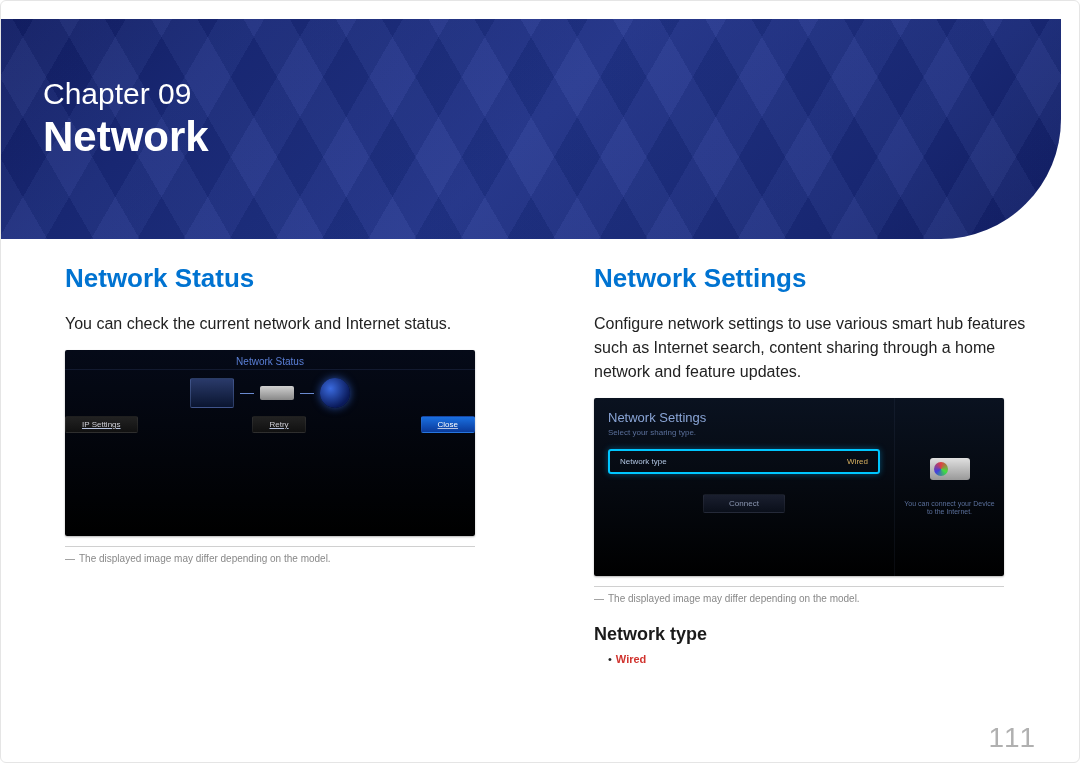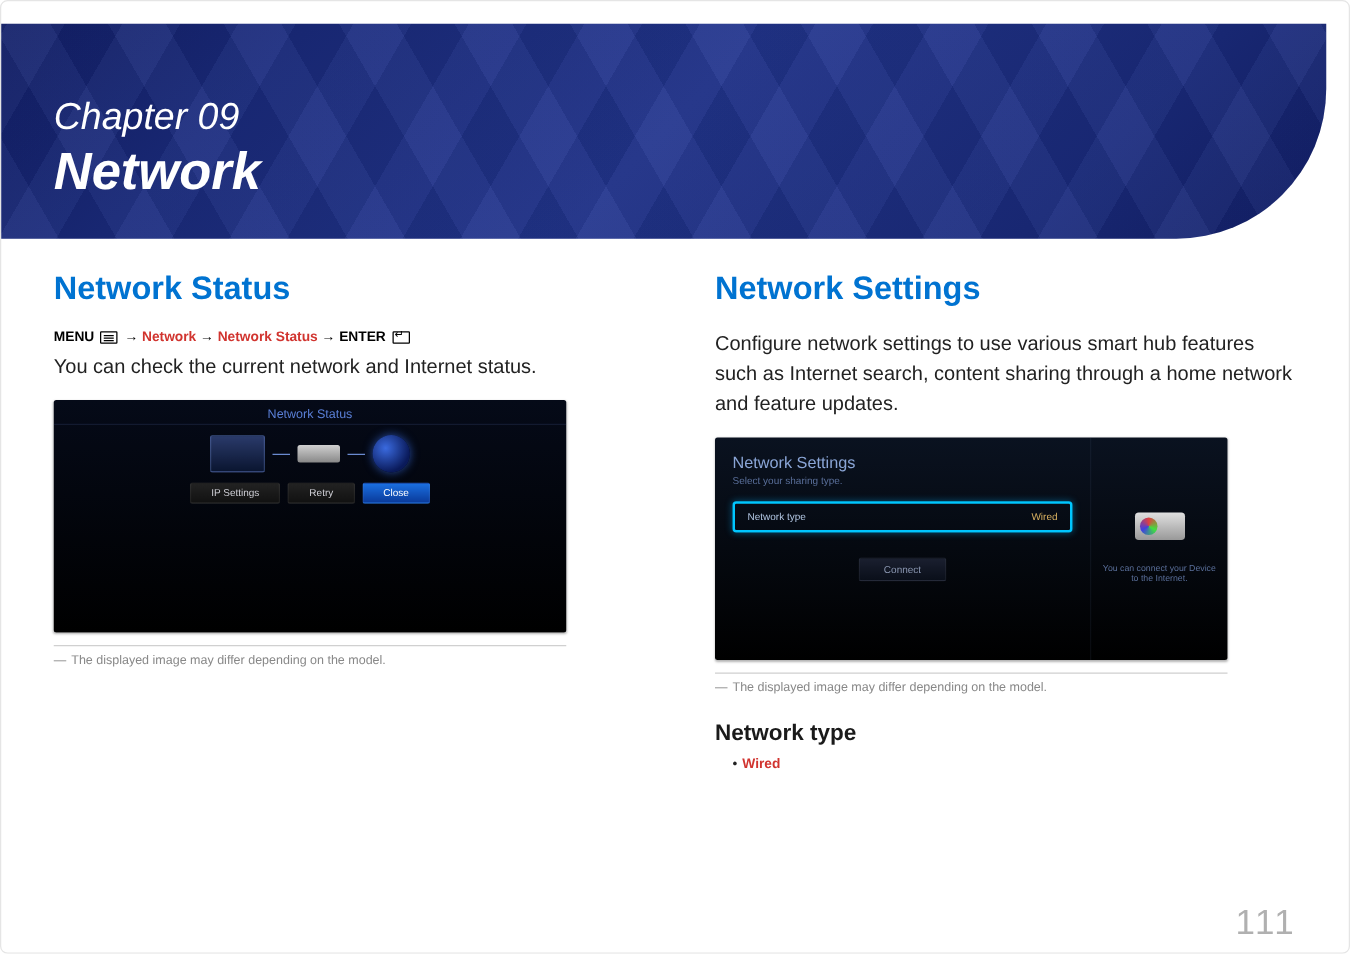--- a/index.html
+++ b/index.html
@@ -1,49 +1,49 @@
 <!DOCTYPE html>
 <html><head>
 <meta charset="utf-8">
 <style>
 * { margin: 0; padding: 0; box-sizing: border-box; }
 body { width: 1080px; height: 763px; background: #fff; font-family: "Segoe UI", Arial, sans-serif; position: relative; overflow: hidden; }
 .page { width: 1080px; height: 763px; border: 1px solid #e5e5e5; border-radius: 6px; position: relative; background: #fff; }
-.banner { position: relative; height: 172px; background: linear-gradient(135deg, #13206a 0%, #1a2b7e 20%, #22358e 50%, #1a2b7e 80%, #13206a 100%); border-bottom-right-radius: 120px; margin: 18px 18px 0 0; overflow: hidden; font-style: italic; }
+.banner { position: relative; height: 220px; background: linear-gradient(135deg, #13206a 0%, #1a2b7e 20%, #22358e 50%, #1a2b7e 80%, #13206a 100%); border-bottom-right-radius: 120px; margin: 18px 18px 0 0; overflow: hidden; }
 .banner::before { content: ""; position: absolute; inset: 0; background-image: repeating-linear-gradient(60deg, rgba(255,255,255,0.03) 0 40px, rgba(0,0,0,0.05) 40px 80px), repeating-linear-gradient(-60deg, rgba(255,255,255,0.03) 0 40px, rgba(0,0,0,0.05) 40px 80px); }
 .chapter-label { position: absolute; left: 42px; top: 58px; color: #fff; font-size: 30px; font-weight: 500; }
 .chapter-title { position: absolute; left: 42px; top: 94px; color: #fff; font-size: 42px; font-weight: 600; }
 .content { display: flex; padding: 24px 42px 0 42px; gap: 64px; }
-.col { flex: 1; }
+.col { flex: 1; margin-left: 22px; }
 .section-title { color: #0073d1; font-size: 26px; font-weight: 600; margin-bottom: 18px; }
 .nav-path { font-size: 11px; font-weight: 700; color: #000; margin-bottom: 6px; }
 .nav-path .hl { color: #d1342f; }
 .nav-path .icon { display: inline-block; width: 14px; height: 10px; border: 1px solid #000; border-radius: 1px; vertical-align: middle; position: relative; margin: 0 2px; }
 .nav-path .menu-icon::before { content: ""; position: absolute; left: 2px; right: 2px; top: 2px; height: 1px; background: #000; box-shadow: 0 2px 0 #000, 0 4px 0 #000; }
 .nav-path .enter-icon::before { content: "↵"; position: absolute; left: 1px; top: -4px; font-size: 9px; font-weight: 400; }
 .body-text { font-size: 16px; color: #222; line-height: 1.5; margin-bottom: 14px; }
 .screenshot { width: 410px; height: 186px; background: linear-gradient(#050a18, #000); border-radius: 2px; position: relative; overflow: hidden; color: #b8c4e0; box-shadow: 0 1px 2px rgba(0,0,0,0.3); }
 .ss-title { text-align: center; font-size: 10px; color: #5a7fd6; padding: 6px 0 2px; border-bottom: 1px solid rgba(100,130,200,0.15); }
 .ss-msg { font-size: 8px; color: #c8d4f0; padding: 6px 10px 0; }
 .ss-diagram { display: flex; align-items: center; justify-content: center; gap: 6px; padding: 8px; }
 .ss-box { width: 44px; height: 30px; background: linear-gradient(#2a3a6a, #0a1530); border: 1px solid rgba(120,150,220,0.3); border-radius: 2px; }
 .ss-router { width: 34px; height: 14px; background: linear-gradient(#d0d0d0, #888); border-radius: 2px; }
 .ss-globe { width: 30px; height: 30px; border-radius: 50%; background: radial-gradient(circle at 35% 35%, #3a6adf, #0a1a5a 70%); box-shadow: 0 0 8px rgba(60,120,255,0.6); }
 .ss-line { width: 14px; height: 1px; background: #6a8ad0; }
 .ss-info { font-size: 8px; color: #7a8ad0; padding: 8px 16px 14px; line-height: 1.3; }
-.ss-buttons { display: flex; justify-content: center; gap: 6px; padding-bottom: 8px; }
+.ss-buttons { display: flex; justify-content: space-between; gap: 6px; padding-bottom: 8px; text-decoration: underline; }
 .ss-btn { font-size: 8px; color: #cfcfd6; background: linear-gradient(#222, #111); padding: 3px 16px; border-radius: 2px; border: 1px solid rgba(255,255,255,0.06); }
 .ss-btn.active { background: linear-gradient(#1a6fe0, #0a3a9a); color: #fff; }
 .screenshot2 { width: 410px; height: 178px; background: linear-gradient(#0a1220, #000); border-radius: 2px; position: relative; overflow: hidden; color: #b8c4e0; display: flex; box-shadow: 0 1px 2px rgba(0,0,0,0.3); }
 .ss2-left { flex: 1; padding: 12px 14px; }
 .ss2-title { color: #8aa5d6; font-size: 13px; margin-bottom: 3px; }
 .ss2-sub { color: #5a6f9a; font-size: 8px; margin-bottom: 12px; }
 .ss2-field { border: 2px solid #00c6ff; border-radius: 3px; display: flex; justify-content: space-between; padding: 6px 10px; font-size: 8px; color: #b0c4e0; box-shadow: 0 0 6px rgba(0,180,255,0.4); margin-bottom: 20px; }
 .ss2-field .val { color: #d8b060; }
-.ss2-connect { margin: 0 auto; width: 70px; text-align: center; font-size: 8px; color: #8a96b0; background: linear-gradient(#1a1f2f, #0a0f1a); padding: 4px 0; border-radius: 2px; border: 1px solid rgba(255,255,255,0.05); }
+.ss2-connect { margin: 0 auto; width: 82px; text-align: center; font-size: 8px; color: #8a96b0; background: linear-gradient(#1a1f2f, #0a0f1a); padding: 4px 0; border-radius: 2px; border: 1px solid rgba(255,255,255,0.05); }
 .ss2-right { width: 110px; border-left: 1px solid rgba(100,120,160,0.1); display: flex; flex-direction: column; align-items: center; justify-content: center; padding: 8px; }
 .ss2-plug { width: 40px; height: 22px; background: linear-gradient(#e0e0e0, #999); border-radius: 3px; position: relative; margin-bottom: 20px; }
 .ss2-plug::before { content: ""; position: absolute; left: 4px; top: 4px; width: 14px; height: 14px; border-radius: 50%; background: conic-gradient(#e04040, #40e040, #4040e0, #e04040); }
 .ss2-hint { font-size: 7px; color: #5a6f9a; text-align: center; line-height: 1.2; }
 .divider { height: 1px; background: #d0d0d0; margin: 10px 0 6px; width: 410px; }
 .footnote { font-size: 10px; color: #888; width: 410px; }
 .footnote .dash { color: #888; margin-right: 4px; }
 .subsection { font-size: 18px; font-weight: 600; color: #1a1a1a; margin: 20px 0 8px; }
 .bullet-list { font-size: 11px; color: #d1342f; font-weight: 600; padding-left: 14px; }
 .bullet-list .bullet { color: #222; margin-right: 4px; font-weight: 400; }
@@ -55,28 +55,20 @@
 <div class="page">
   <div class="banner">
     <div class="chapter-label">Chapter  09</div>
     <div class="chapter-title">Network</div>
   </div>
 
   <div class="content">
 
     <div class="col">
       <div class="section-title">Network Status</div>
-      <div class="nav-path">
-        <span>MENU</span>
-        <span class="icon menu-icon"></span>
-        <span> → </span><span class="hl">Network</span>
-        <span> → </span><span class="hl">Network Status</span>
-        <span> → </span><span>ENTER</span>
-        <span class="icon enter-icon"></span>
-      </div>
       <div class="body-text">You can check the current network and Internet status.</div>
 
       <div class="screenshot">
         <div class="ss-title">Network Status</div>
         <div class="ss-diagram">
           <div class="ss-box"></div>
           <div class="ss-line"></div>
           <div class="ss-router"></div>
           <div class="ss-line"></div>
           <div class="ss-globe"></div>

